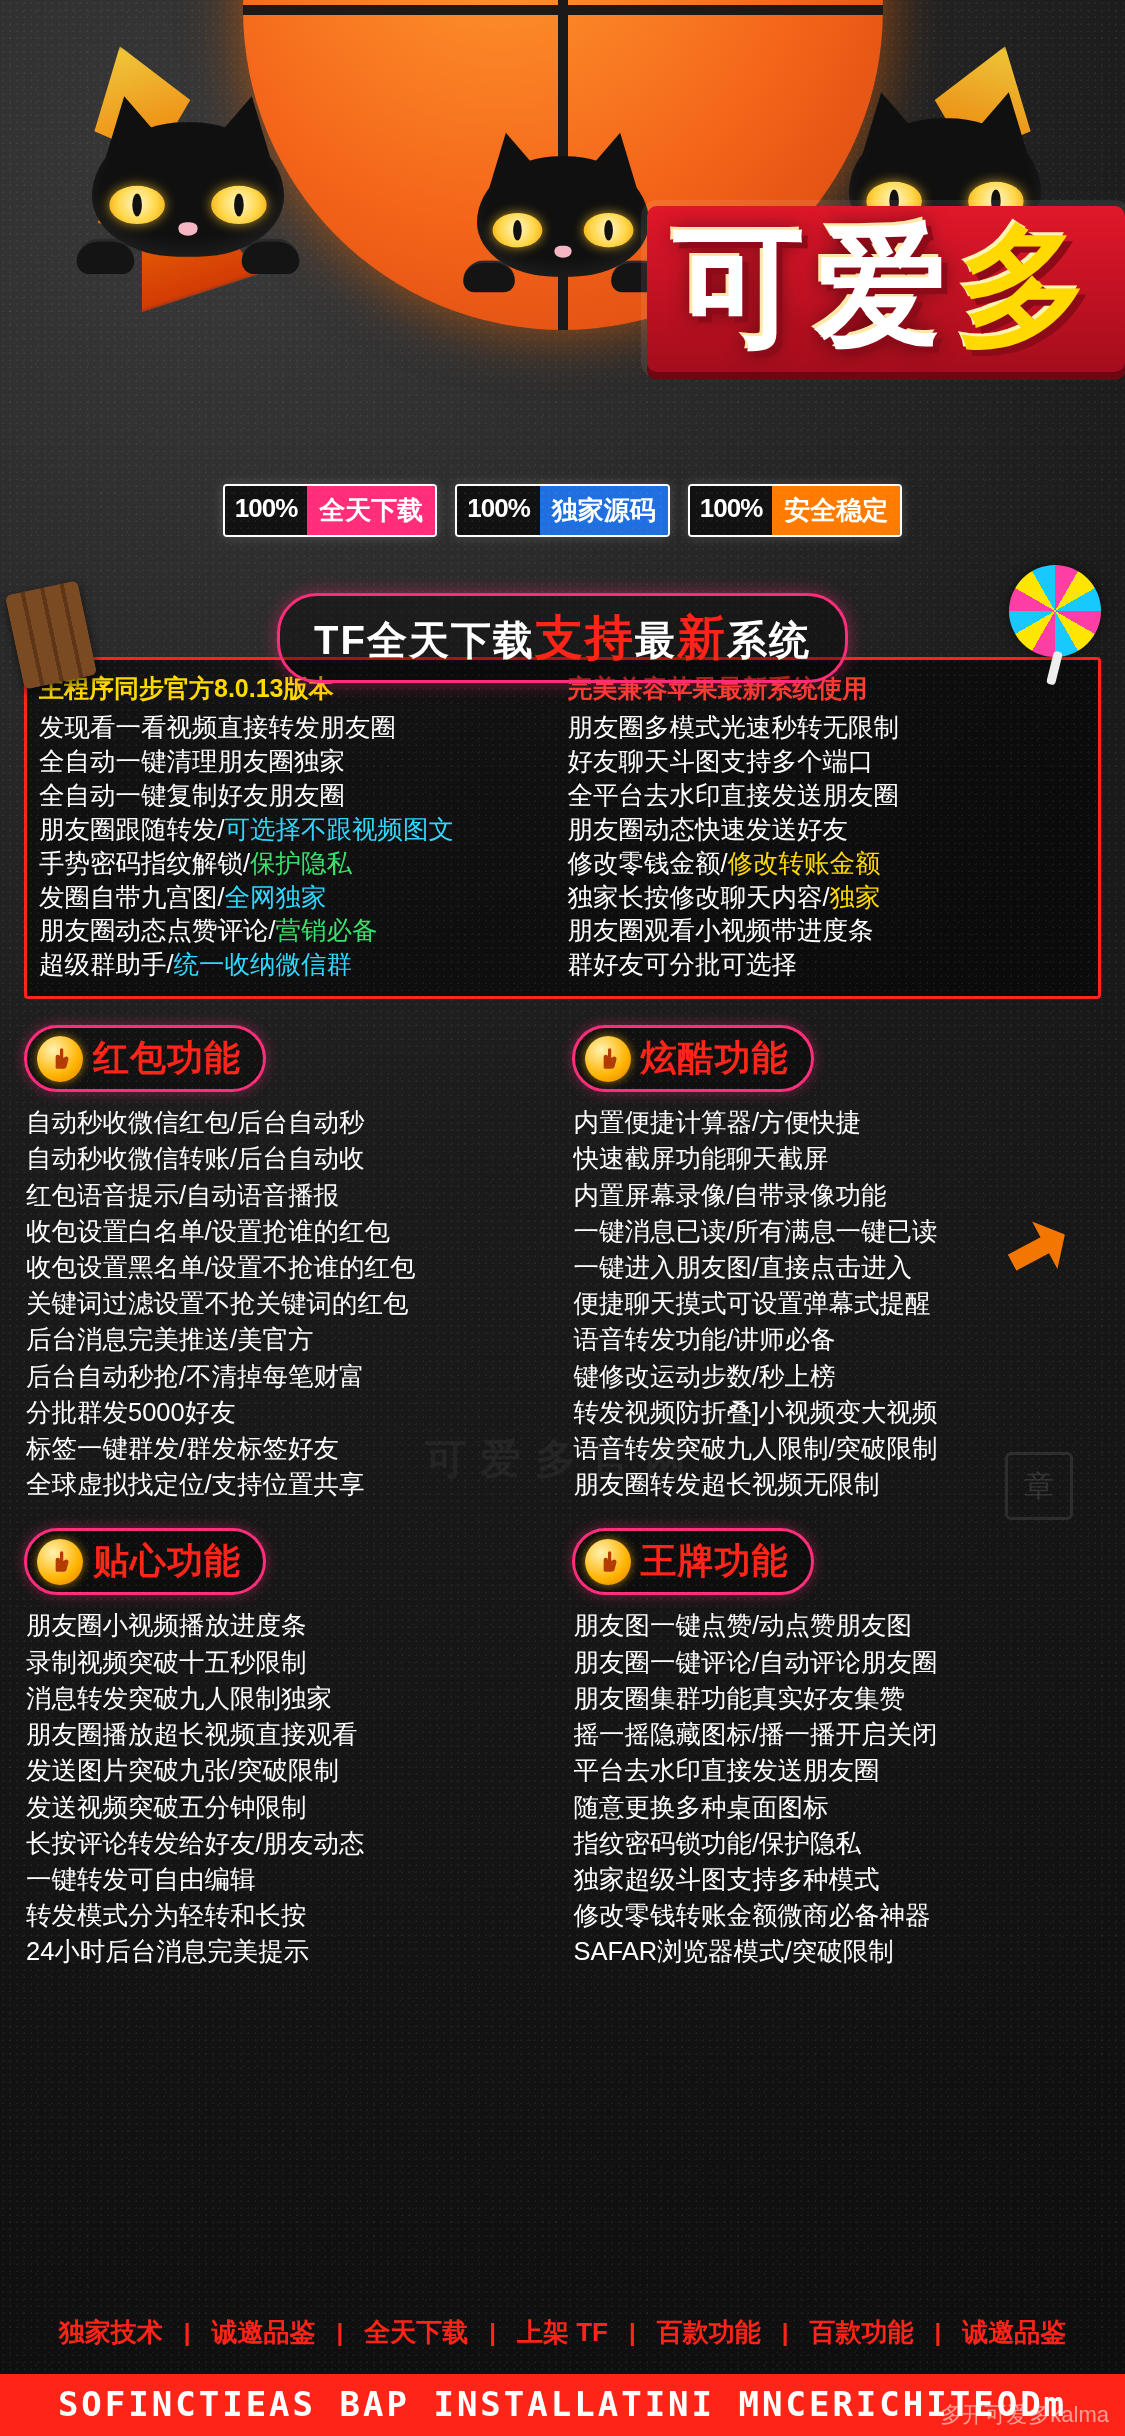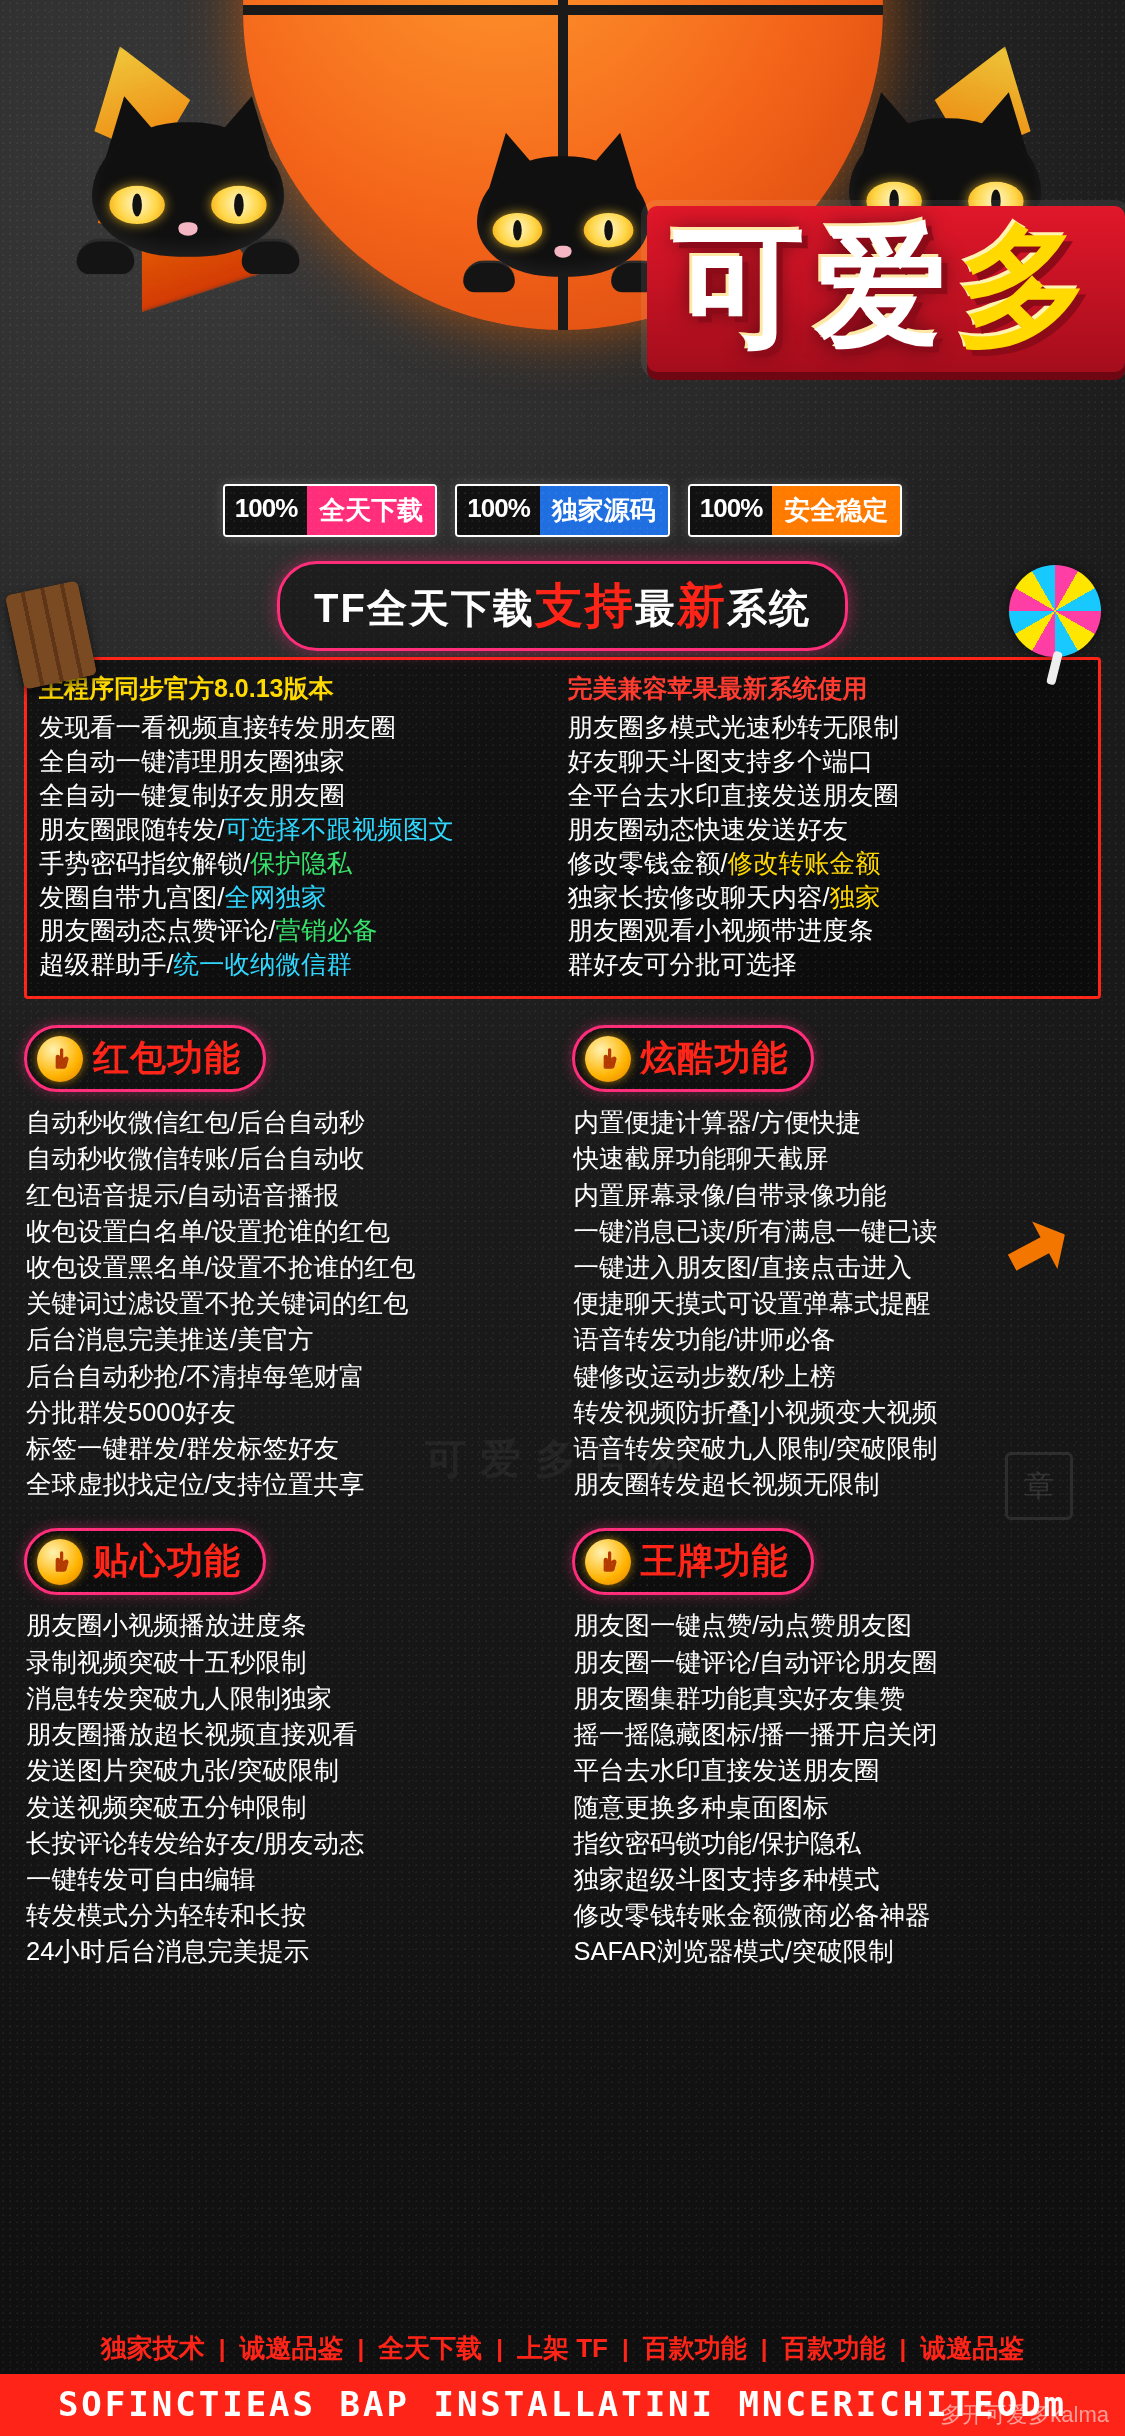--- a/index.html
+++ b/index.html
@@ -96,20 +96,21 @@
   .b2 .lbl{background:#1f6fe0;}
   .b3 .lbl{background:#ff7b00;}
 
   
   .slogan-wrap{position:relative;margin-top:24px;text-align:center;height:80px;}
   .slogan{
     display:inline-block;border:3px solid #ff2d7a;border-radius:40px;
     padding:10px 34px;background:rgba(0,0,0,.35);
     font-size:40px;font-weight:bold;letter-spacing:2px;
     box-shadow:0 0 18px rgba(255,45,122,.45);
+    margin-top:32px;
   }
   .slogan .w{color:#fff;}
   .slogan .r{color:#ff2418;font-size:48px;}
   .choco{position:absolute;left:14px;top:26px;width:74px;height:96px;
     background:repeating-linear-gradient(90deg,#7a4a22 0 16px,#5e3517 16px 20px),#6b3d1b;
     border-radius:6px;transform:rotate(-12deg);box-shadow:0 4px 10px rgba(0,0,0,.6);}
   .lolli{position:absolute;right:18px;top:4px;width:110px;height:120px;}
   .lolli .c{position:absolute;right:6px;top:0;width:92px;height:92px;border-radius:50%;
     background:repeating-conic-gradient(from 0deg,#ff3ea5 0 30deg,#ffe600 30deg 60deg,#18c9ff 60deg 90deg);
     box-shadow:0 0 12px rgba(0,0,0,.5);}
@@ -158,22 +159,22 @@
     position:absolute;left:0;right:0;top:1432px;text-align:center;
     font-size:41px;letter-spacing:14px;color:rgba(255,255,255,.055);
     font-weight:bold;pointer-events:none;
   }
   .seal{position:absolute;right:52px;top:1452px;width:62px;height:62px;border:3px solid rgba(255,255,255,.10);
     border-radius:6px;color:rgba(255,255,255,.12);font-size:30px;display:flex;align-items:center;justify-content:center;}
 
   
   .footer{position:absolute;left:0;right:0;bottom:0;}
   .ftags{
-    display:flex;justify-content:center;align-items:center;gap:14px;
-    padding:10px 0 8px;font-size:26px;font-weight:bold;
+    display:flex;justify-content:center;align-items:center;gap:21px;
+    padding:10px 0 24px;font-size:26px;font-weight:bold;
   }
   .ftags .sep{color:#ff2418;font-size:24px;}
   .ftags .it{color:#ff2418;}
   .fbar{
     background:#ff2418;color:#fff;text-align:center;
     font-size:34px;font-weight:bold;letter-spacing:3px;padding:10px 0 12px;
     font-family:"DejaVu Sans Mono","Liberation Mono",monospace;
   }
   .fmark{position:absolute;right:16px;bottom:6px;font-size:22px;color:rgba(255,255,255,.55);margin-left:40px;}
 </style>

